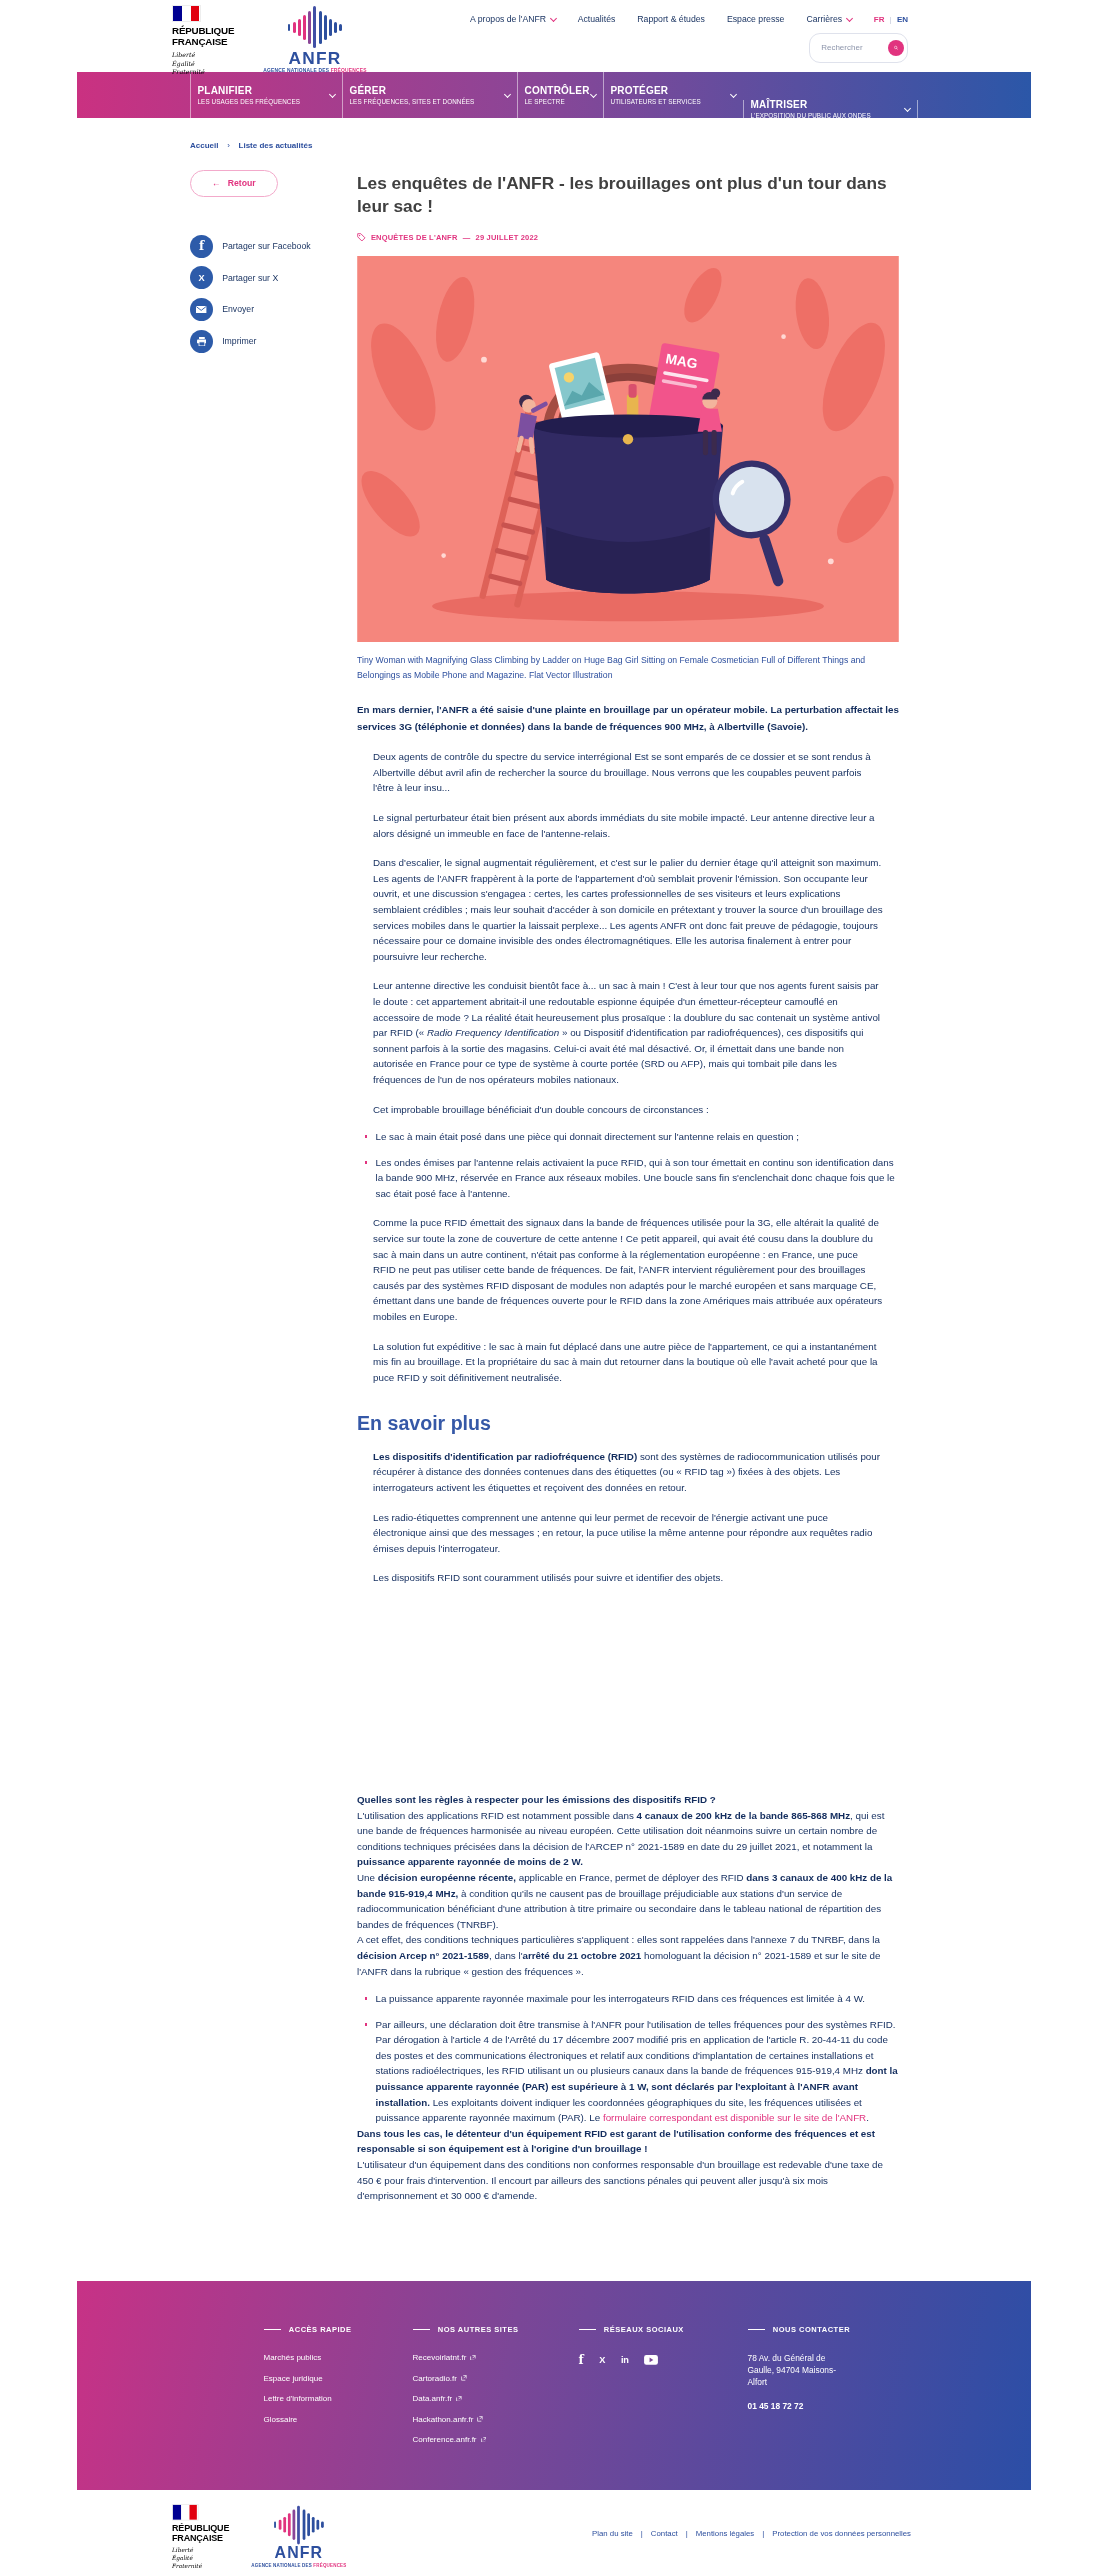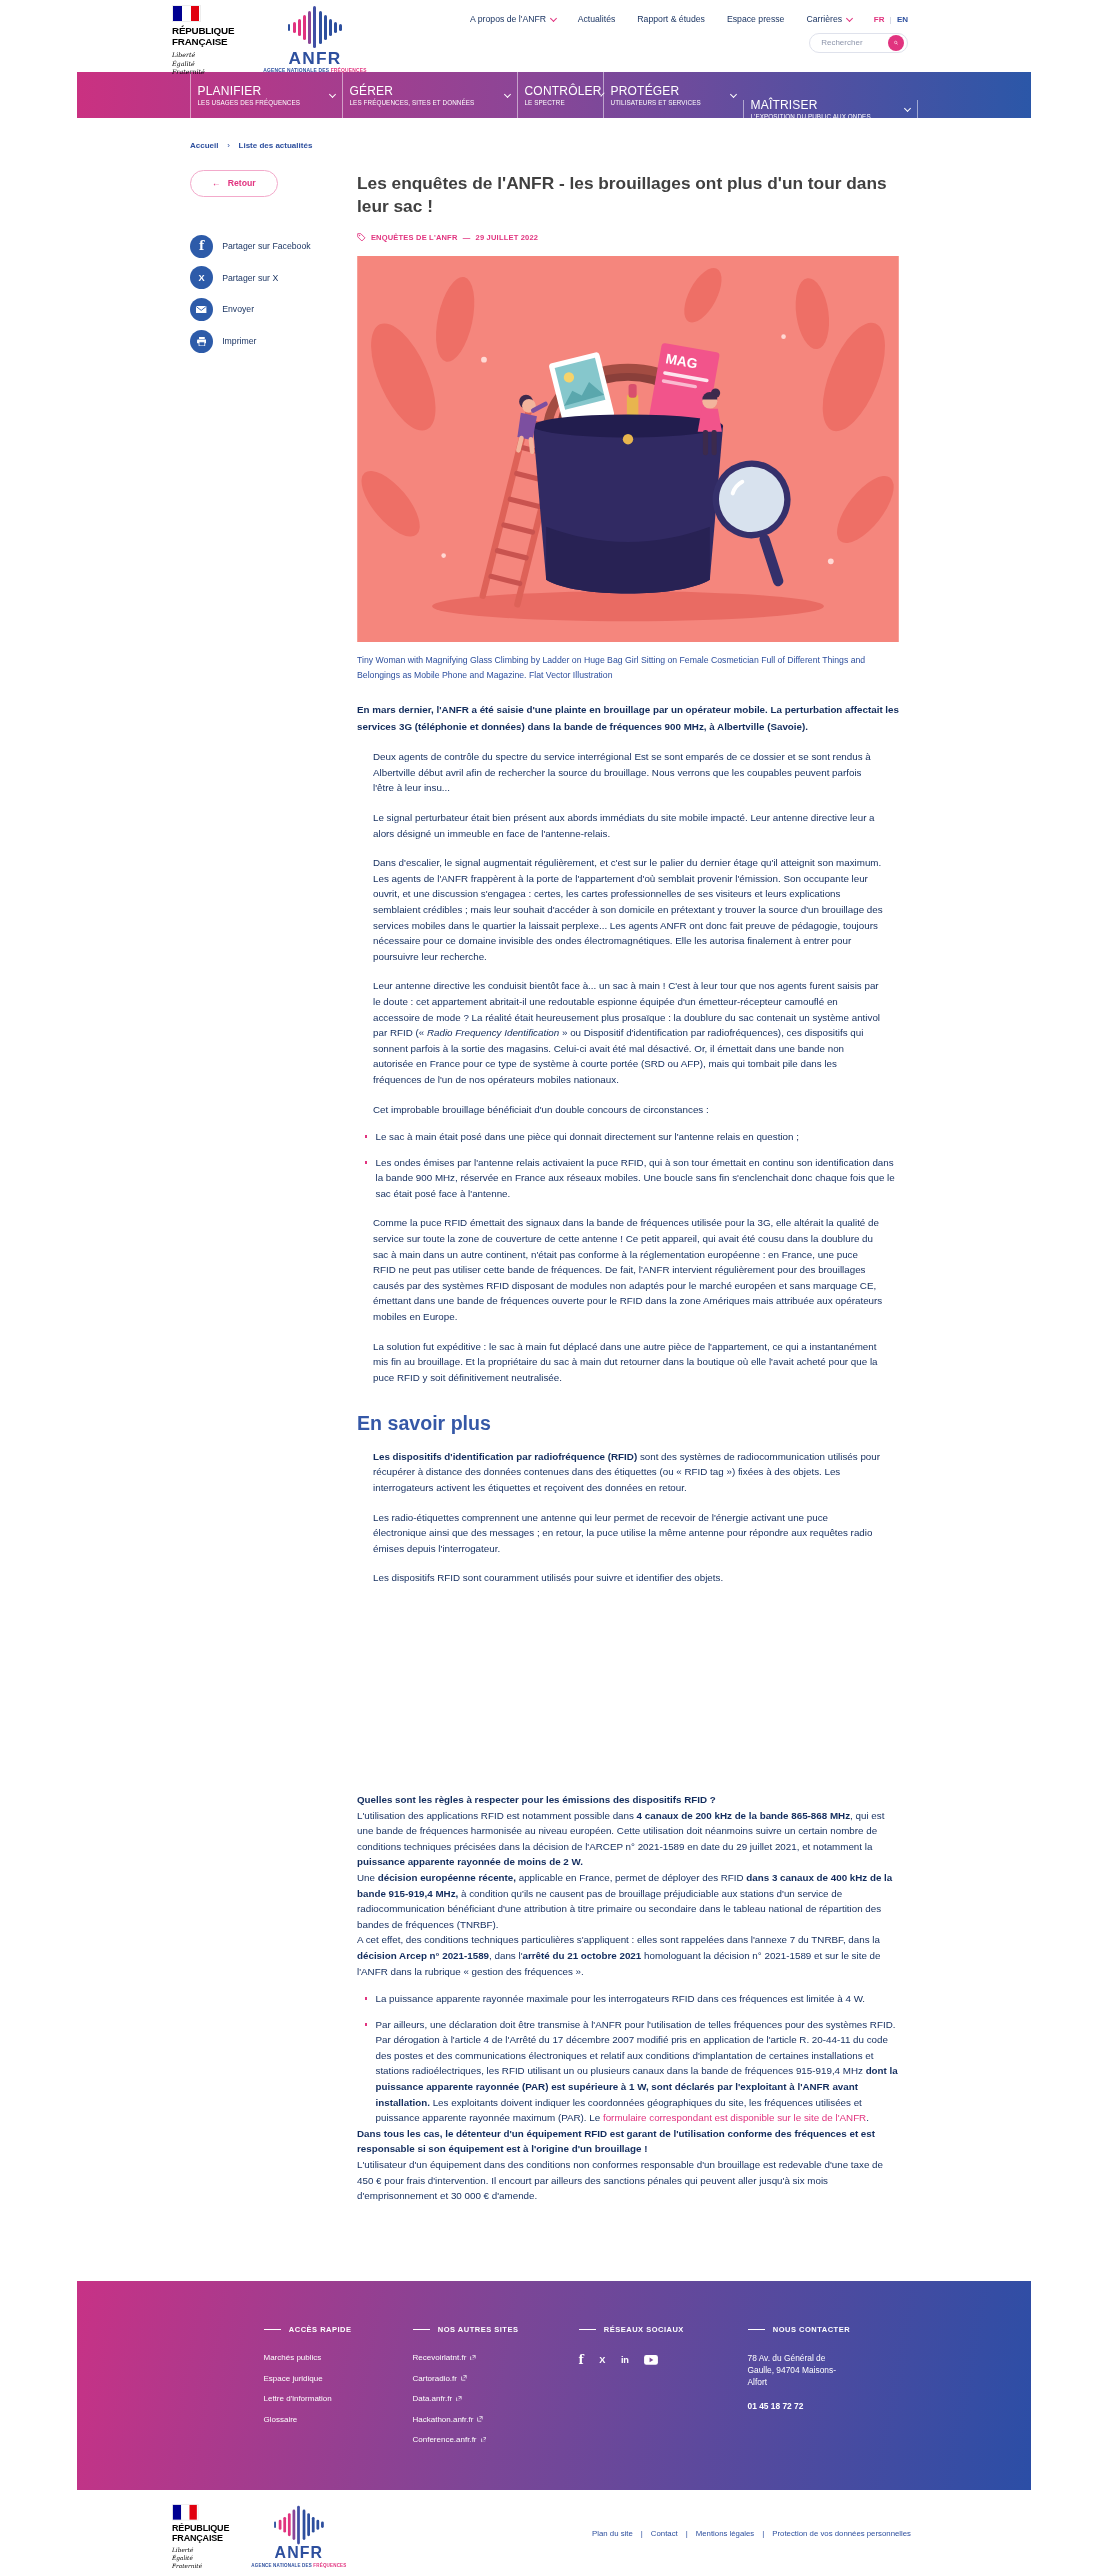--- a/index.html
+++ b/index.html
@@ -22,31 +22,31 @@
   .anfr-name{font-size:17.3px;font-weight:bold;color:#2d4f9e;letter-spacing:1.2px;line-height:18.5px;}
   .anfr-sub{font-size:4.9px;letter-spacing:0.2px;margin-top:1.2px;white-space:nowrap;}
   .anfr-sub .p1{color:#2d4f9e;font-weight:bold;} .anfr-sub .p2{color:#e1337f;font-weight:bold;}
   .header-right{position:absolute;right:199px;top:14px;display:flex;flex-direction:column;align-items:flex-end;gap:8.7px;}
   .top-nav{display:flex;align-items:center;gap:22px;font-size:8.7px;}
   .top-link{display:flex;align-items:center;color:#16305f;cursor:pointer;}
   .chev{width:4px;height:4px;border-right:1.2px solid #e1337f;border-bottom:1.2px solid #e1337f;transform:rotate(45deg);display:inline-block;margin-left:4.6px;margin-bottom:1.7px;}
   .white-chev{border-color:#fff;margin-left:0;}
   .lang{display:flex;gap:5.2px;font-size:8px;font-weight:bold;align-items:center;}
   .lang-fr{color:#e1337f;cursor:pointer;} .lang-sep{color:#c3c9da;font-weight:normal;} .lang-en{color:#2d4f9e;cursor:pointer;}
-  .search-pill{display:flex;align-items:center;border:0.6px solid #dfe2ec;border-radius:11px;height:20px;width:99px;padding:0 2.9px 0 9.2px;justify-content:space-between;background:#fff;box-sizing:border-box;}
+  .search-pill{display:flex;align-items:center;border:0.6px solid #dfe2ec;border-radius:11px;height:30px;width:99px;padding:0 2.9px 0 9.2px;justify-content:space-between;background:#fff;box-sizing:border-box;}
   .search-input{border:none;outline:none;font-size:8px;color:#444;width:58px;font-family:inherit;background:transparent;}
   .search-input::placeholder{color:#8d95ab;}
   .search-btn{width:16px;height:16px;border-radius:50%;background:#e1337f;display:flex;align-items:center;justify-content:center;border:none;cursor:pointer;flex:none;}
 
   
   .main-nav{width:954px;height:46px;margin:0 auto;background:linear-gradient(90deg,#ca3181 0%,#8a4697 48%,#2b57a8 100%);display:flex;align-items:stretch;}
   .nav-spacer{width:113px;flex:none;}
   .nav-item{border-left:0.6px solid rgba(255,255,255,.5);display:flex;align-items:center;justify-content:space-between;padding:0 7px;color:#fff;cursor:pointer;box-sizing:border-box;flex:none;}
   .nav-item:last-of-type{border-right:0.6px solid rgba(255,255,255,.5);}
-  .nav-title{font-size:12px;font-weight:normal;letter-spacing:0.2px;}
+  .nav-title{font-size:10px;font-weight:bold;letter-spacing:0.2px;}
   .nav-sub{font-size:6.3px;letter-spacing:0.1px;margin-top:1.7px;}
 
   
   .breadcrumb{margin:23px 0 0 190px;font-size:8px;font-weight:bold;color:#2d4f9e;display:flex;gap:8.7px;align-items:center;}
   .bc-link{color:#2d4f9e;cursor:pointer;}
   .bc-sep{font-weight:normal;color:#2d4f9e;}
 
   
   .content-row{display:flex;margin:19.6px 0 0 190px;width:709px;}
   .sidebar{width:167px;flex:none;}

